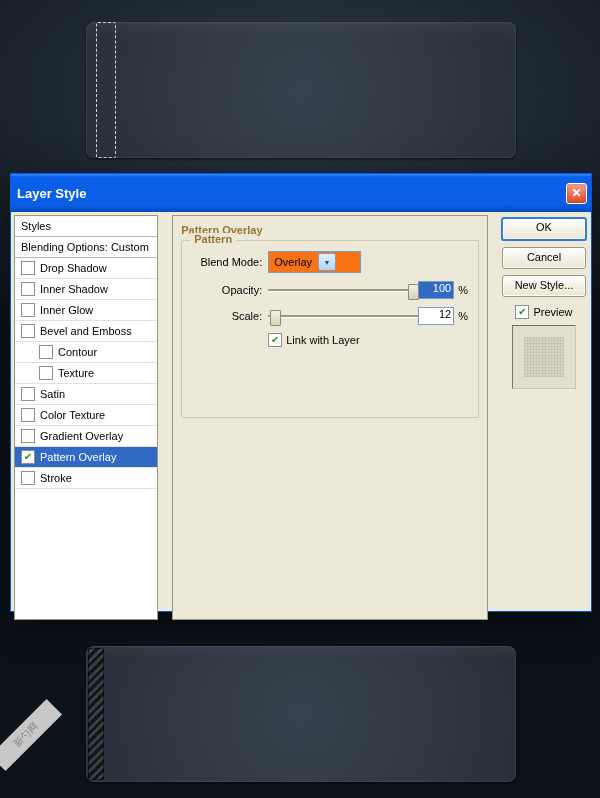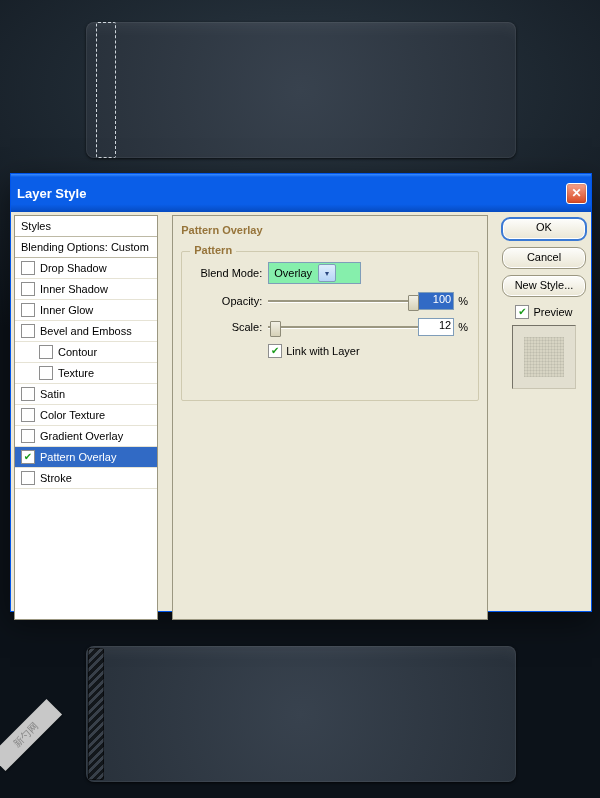--- a/index.html
+++ b/index.html
@@ -32,44 +32,44 @@
   .slist{width:154px;border:1px solid #9b9781;background:#fff;display:flex;flex-direction:column;box-sizing:border-box}
   .slist-h{padding:4px 6px;border-bottom:1px solid #bdb9a5;color:#000}
   .slist-h.sub{border-bottom:1px solid #bdb9a5}
   .srow{padding:3px 6px;display:flex;align-items:center;gap:5px;border-bottom:1px solid #e6e3d5}
   .srow.ind{padding-left:24px}
   .srow.sel{background:#316ac5;color:#fff}
   .cb{width:12px;height:12px;border:1px solid #8e8e8e;background:#fff;display:inline-flex;align-items:center;justify-content:center;font-size:10px;line-height:1;color:#1a9b1a}
   
   .center{flex:1;border:1px solid #9b9781;background:#ece9d8;padding:6px 8px;position:relative;box-sizing:border-box}
   .grp-title{color:#96743a;font-weight:bold;margin:2px 0 0 0}
-  .fieldset{border:1px solid #cfcab0;border-radius:2px;margin-top:15px;padding:10px 10px 10px 10px;position:relative;height:150px;box-sizing:border-box}
+  .fieldset{border:1px solid #cfcab0;border-radius:2px;margin-top:4px;padding:10px 10px 10px 10px;position:relative;height:178px;box-sizing:border-box}
   .fieldset .legend{position:absolute;top:-8px;left:8px;background:#ece9d8;padding:0 4px;color:#96743a;font-weight:bold}
   .row{display:flex;align-items:center;margin-bottom:8px}
   .lbl{width:70px;text-align:right;margin-right:6px}
-  .dd{height:20px;min-width:84px;background:#86efac;border:1px solid #7f9db9;display:inline-flex;align-items:center;padding:0 2px 0 5px;gap:6px}
+  .dd{height:20px;min-width:84px;background:#f97316;border:1px solid #7f9db9;display:inline-flex;align-items:center;padding:0 2px 0 5px;gap:6px}
   .ddbtn{width:16px;height:16px;background:linear-gradient(#dfeefd,#b6d4f7);border:1px solid #7f9db9;border-radius:2px;display:flex;align-items:center;justify-content:center;color:#2a4780;font-size:8px}
   .slider{position:relative;width:150px;height:16px}
   .slider:before{content:"";position:absolute;left:0;right:0;top:7px;height:2px;background:#9b9781;border-bottom:1px solid #fff}
   .thumb{position:absolute;top:2px;width:9px;height:14px;background:linear-gradient(#f2f0e5,#d6d1b7);border:1px solid #8e8b78;border-radius:1px}
   .nbox{width:30px;height:16px;border:1px solid #7f9db9;background:#fff;padding:0 2px;text-align:right}
   .nbox.sel{background:#316ac5;color:#fff}
   .pct{margin-left:4px}
   .swatch{width:48px;height:48px;border:2px solid #6b6b6b;position:relative;display:inline-block;background:#1a1a1a;
           background-image:radial-gradient(circle 6px at 25% 12%,#000 98%,transparent),
                            radial-gradient(circle 6px at 75% 12%,#000 98%,transparent),
                            radial-gradient(circle 6px at 25% 50%,#000 98%,transparent),
                            radial-gradient(circle 6px at 75% 50%,#000 98%,transparent),
                            radial-gradient(circle 6px at 25% 88%,#000 98%,transparent),
                            radial-gradient(circle 6px at 75% 88%,#000 98%,transparent),
                            linear-gradient(#2f2f2f,#0a0a0a);
           box-shadow:inset 0 0 0 1px #fff}
   .swatch-dd{width:8px;height:6px;border-left:4px solid transparent;border-right:4px solid transparent;border-top:6px solid #000;display:inline-block;margin-left:4px;vertical-align:bottom}
   .mini{width:16px;height:20px;border:1px solid #9b9781;background:#ece9d8;display:inline-flex;align-items:center;justify-content:center;margin-left:6px}
-  .btn{min-width:82px;height:20px;border:1px solid #9b9781;background:linear-gradient(#fdfdfb,#eae6d4);border-radius:9px;text-align:center;line-height:18px;box-shadow:inset 0 0 0 1px #fff}
+  .btn{min-width:82px;height:20px;border:1px solid #9b9781;background:linear-gradient(#fdfdfb,#eae6d4);border-radius:3px;text-align:center;line-height:18px;box-shadow:inset 0 0 0 1px #fff}
   .btn.def{border:2px solid #3a79d4;line-height:16px}
   
   .rcol{width:84px;display:flex;flex-direction:column;align-items:center;gap:6px;padding:2px 2px 0 0}
   .prev{width:62px;height:62px;border:1px inset #c9c5b2;background:#e2dfd0;display:flex;align-items:center;justify-content:center}
   .prev-in{width:40px;height:40px;background:#d7d4c3;
            background-image:repeating-linear-gradient(0deg,rgba(0,0,0,.06) 0 1px,transparent 1px 3px),
                             repeating-linear-gradient(90deg,rgba(0,0,0,.06) 0 1px,transparent 1px 3px)}
   .chk-inline{display:flex;align-items:center;gap:4px}
 </style>
 </head>

